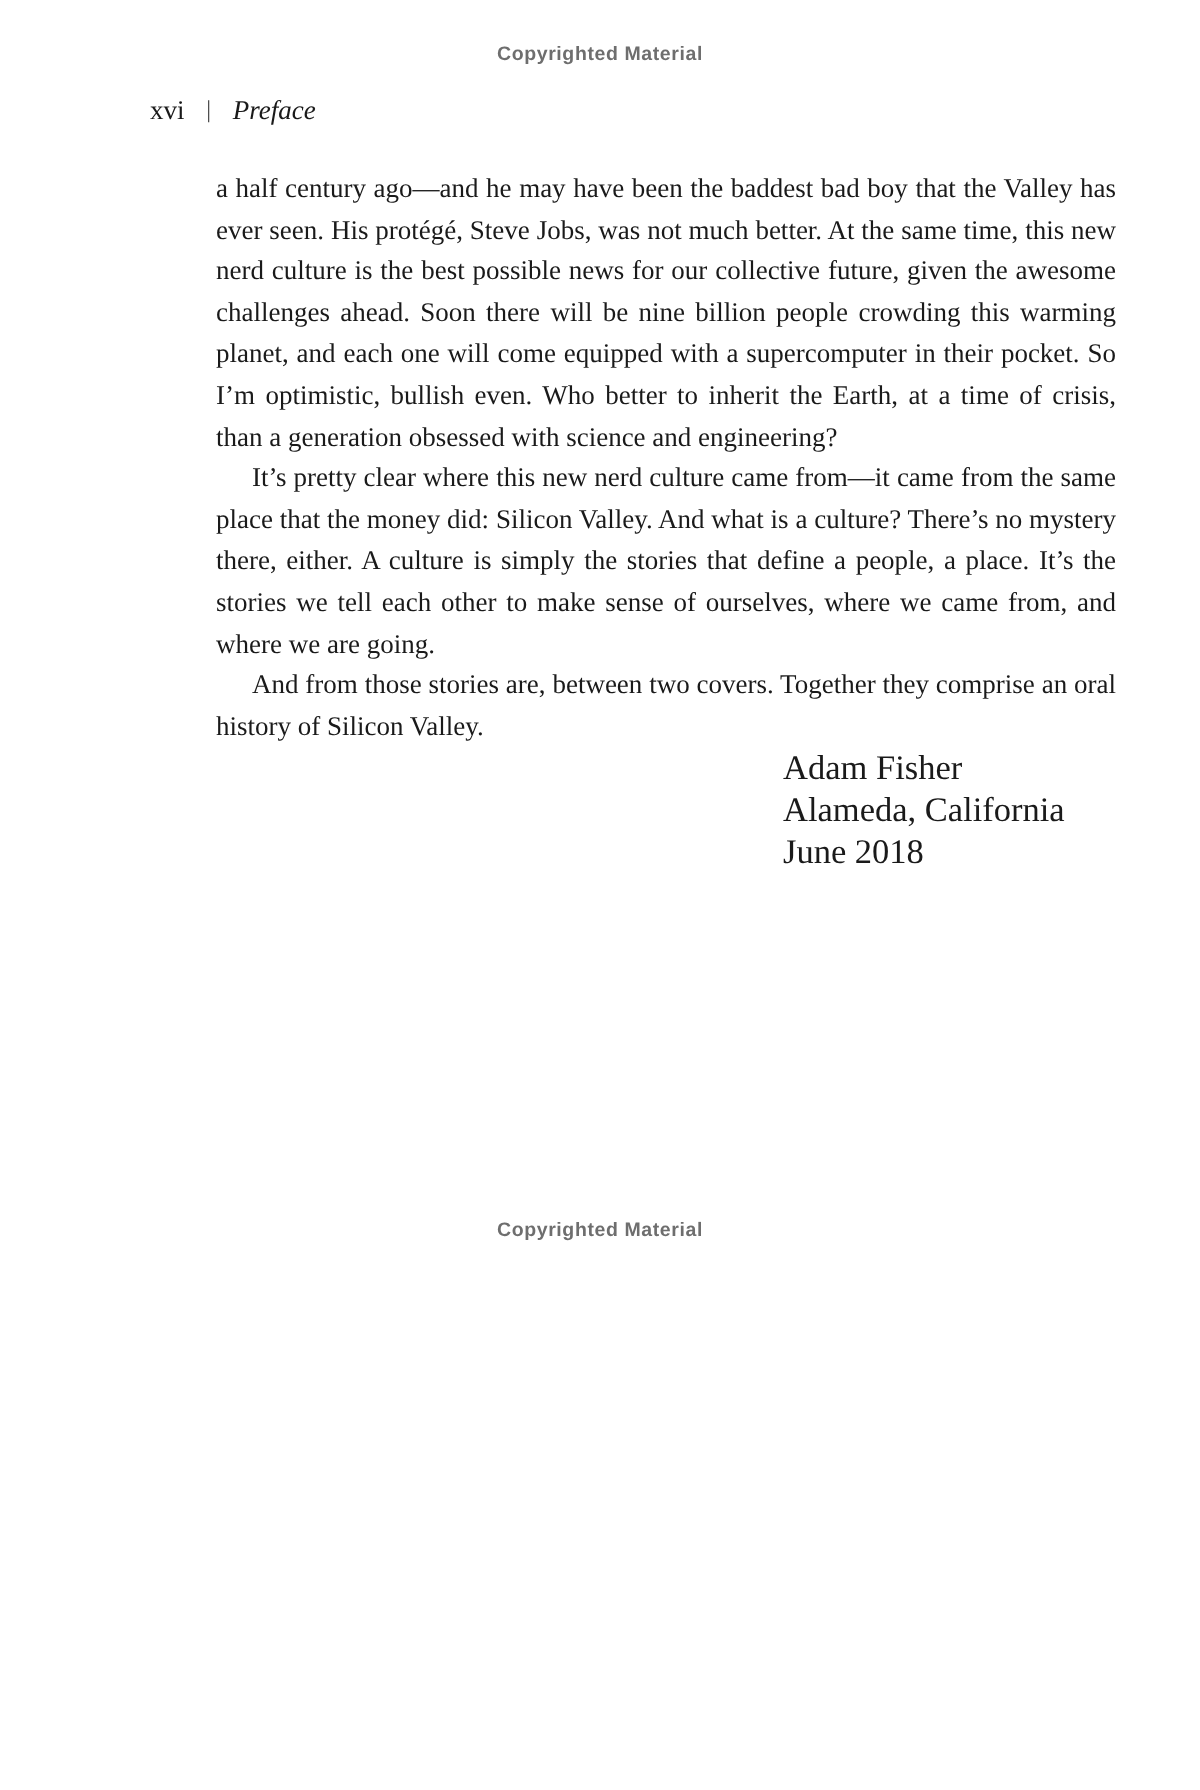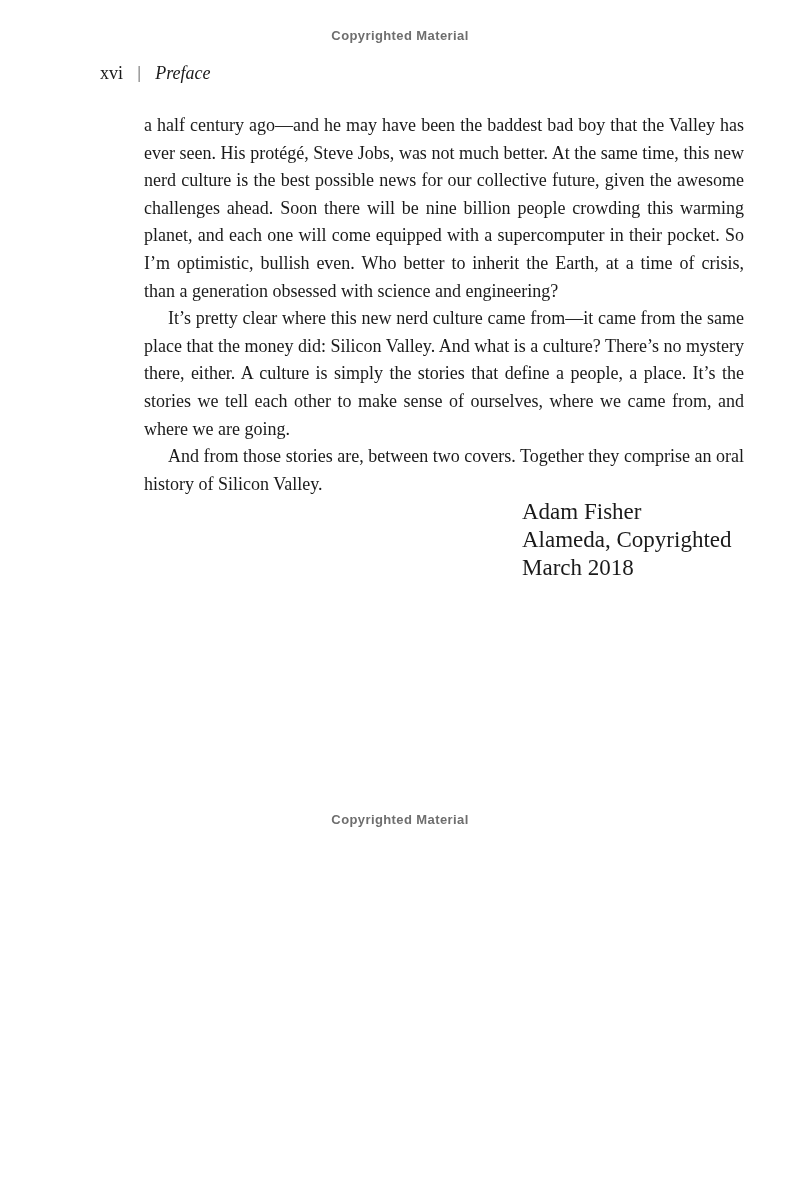--- a/index.html
+++ b/index.html
@@ -96,20 +96,20 @@
     <span class="section">Preface</span>
   </div>
 
   <div class="body-text">
     <p class="no-indent">a half century ago—and he may have been the baddest bad boy that the Valley has ever seen. His protégé, Steve Jobs, was not much better. At the same time, this new nerd culture is the best possible news for our collective future, given the awesome challenges ahead. Soon there will be nine billion people crowding this warming planet, and each one will come equipped with a supercomputer in their pocket. So I’m optimistic, bullish even. Who better to inherit the Earth, at a time of crisis, than a generation obsessed with science and engineering?</p>
     <p>It’s pretty clear where this new nerd culture came from—it came from the same place that the money did: Silicon Valley. And what is a culture? There’s no mystery there, either. A culture is simply the stories that define a people, a place. It’s the stories we tell each other to make sense of ourselves, where we came from, and where we are going.</p>
     <p>And from those stories are, between two covers. Together they comprise an oral history of Silicon Valley.</p>
 
     <div class="signature">
       <div>Adam Fisher</div>
-      <div>Alameda, Copyrighted</div>
-      <div>March 2018</div>
+      <div>Alameda, California</div>
+      <div>June 2018</div>
     </div>
   </div>
 
   <div class="copyright bottom">Copyrighted Material</div>
 
 </div>
 
 </body></html>

